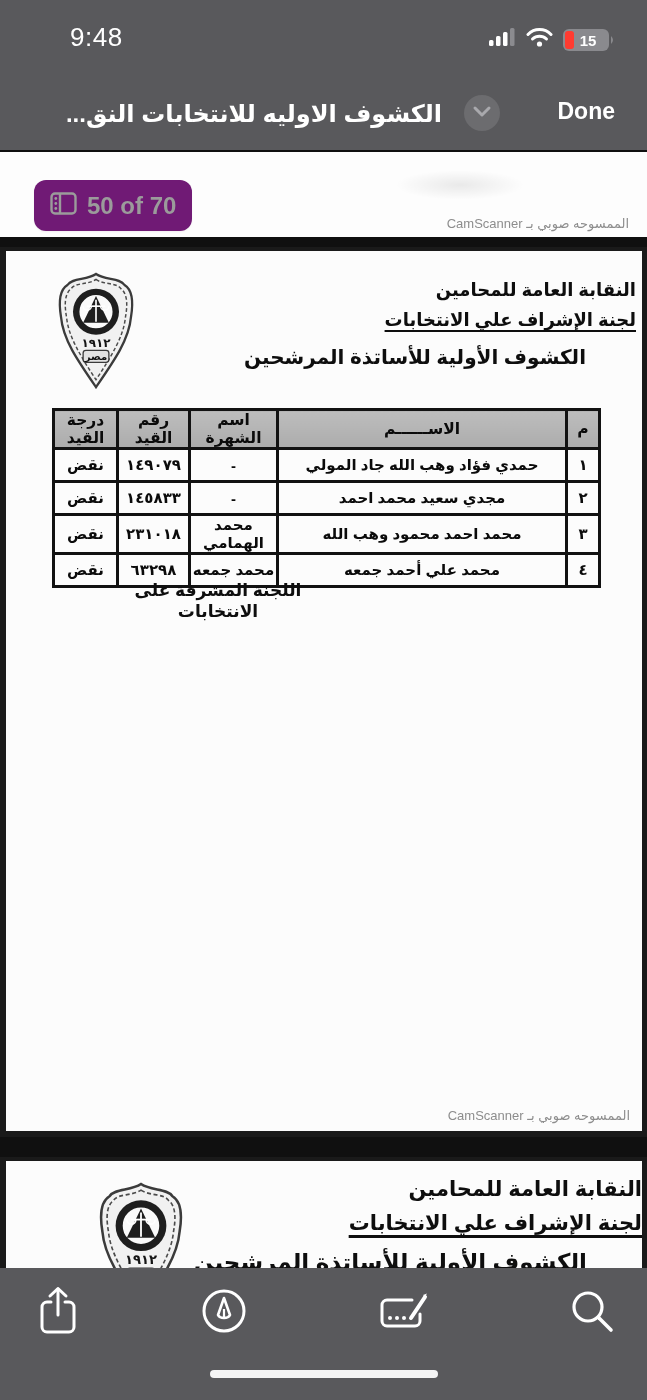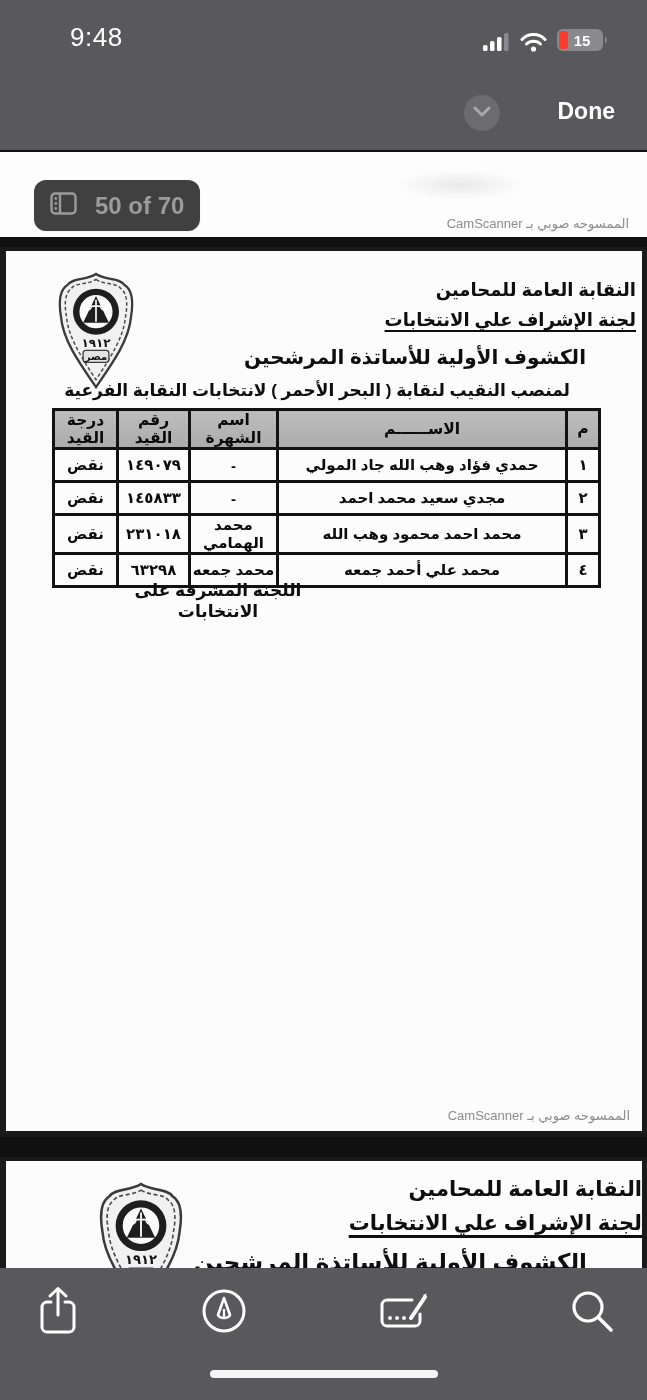--- a/index.html
+++ b/index.html
@@ -6,21 +6,21 @@
   html,body { background:#000; }
   .screen {
     position:relative; width:647px; height:1400px; margin:0 auto;
     background:#101010; overflow:hidden;
     font-family:"Liberation Sans","DejaVu Sans",sans-serif;
   }
 
   
   .chrome-top { position:absolute; left:0; right:0; top:0; height:150px; background:#59595C; }
   .time { position:absolute; left:70px; top:22px; color:#fff; font-size:26px; font-weight:400; letter-spacing:.5px; }
-  .status-right { position:absolute; right:36px; top:28px; display:flex; align-items:flex-end; gap:9px; }
+  .status-right { position:absolute; right:30px; top:28px; display:flex; align-items:flex-start; gap:9px; }
   .nav-title {
     position:absolute; left:28px; top:94px; width:414px; height:40px;
     color:#fff; font-size:24px; font-weight:700; direction:rtl;
     white-space:nowrap; overflow:hidden; line-height:40px;
   }
   .chevron-btn {
     position:absolute; left:464px; top:95px; width:36px; height:36px; border-radius:50%;
     background:#6C6C6F; display:flex; align-items:center; justify-content:center; border:none; cursor:pointer;
   }
   .done-btn {
@@ -30,21 +30,21 @@
 
   
   .strip49 { position:absolute; left:0; right:0; top:152px; height:85px; background:#FDFDFD; }
   .smudge { position:absolute; left:395px; top:18px; width:130px; height:30px;
             background:radial-gradient(ellipse at center, rgba(0,0,0,.08), transparent 70%); }
   .watermark { position:absolute; direction:rtl; color:#8D8D8D; font-size:13px; white-space:nowrap; }
   .strip49 .watermark { right:18px; bottom:6px; }
 
   .pill {
     position:absolute; left:34px; top:180px; height:51px; padding:0 16px;
-    background:#404040; border-radius:12px; display:flex; align-items:center; gap:18px;
+    background:#701a75; border-radius:12px; display:flex; align-items:center; gap:10px;
     box-shadow:0 1px 2px rgba(0,0,0,.05); z-index:5;
   }
   .pill-label { color:#9B9B9B; font-size:24px; font-weight:700; }
 
   .page-main {
     position:absolute; left:0; right:0; top:247px; height:890px;
     background:#FCFCFC; border:4px solid #1A1A1A;
     border-left-width:6px; border-right-width:5px; border-bottom-width:6px;
   }
   .doc-h { position:absolute; text-align:right; color:#0E0E0E; font-weight:700; direction:rtl; }
@@ -116,20 +116,21 @@
       <span>
         <svg width="55" height="24" viewBox="0 0 55 24">
           <rect x="1" y="1" width="46" height="22" rx="6" fill="#8A8A8E"></rect>
           <rect x="3" y="3" width="9" height="18" rx="3" fill="#FF3B30"></rect>
           <text x="26" y="17.5" text-anchor="middle" font-size="15" font-weight="bold" fill="#fff" font-family="Liberation Sans, sans-serif">15</text>
           <path d="M49 8 q4 4 0 8 Z" fill="#8A8A8E"></path>
         </svg>
       </span>
     </div>
 
+    <div class="nav-title">الكشوف الاوليه للانتخابات النق...</div>
 
     <button class="chevron-btn">
       <span>
         <svg width="20" height="14" viewBox="0 0 20 14">
           <path d="M3 3 L10 10 L17 3" fill="none" stroke="#A9A9AD" stroke-width="3" stroke-linecap="round" stroke-linejoin="round"></path>
         </svg>
       </span>
     </button>
 
     <button class="done-btn">Done</button>
@@ -166,21 +167,20 @@
       <path d="M36 38 a4.5 4.5 0 0 0 9 0" fill="none" stroke="#fff" stroke-width="1.6"></path>
       <path d="M55 38 a4.5 4.5 0 0 0 9 0" fill="none" stroke="#fff" stroke-width="1.6"></path>
       <text x="50" y="82" text-anchor="middle" font-size="13" font-weight="bold" fill="#141414" font-family="DejaVu Sans, sans-serif">١٩١٢</text>
       <rect x="36" y="86" width="28" height="13" rx="3" fill="#E3E3E3" stroke="#3B3B3B" stroke-width="1.4"></rect>
       <text x="50" y="96.5" text-anchor="middle" font-size="11" font-weight="bold" fill="#141414" font-family="DejaVu Sans, sans-serif">مصر</text>
     </svg>
 
     <div class="doc-h h1">النقابة العامة للمحامين</div>
     <div class="doc-h h2">لجنة الإشراف علي الانتخابات</div>
     <div class="doc-h h3">الكشوف الأولية للأساتذة المرشحين</div>
-    <div class="doc-h h4">لمنصب النقيب لنقابة ( البحر الأحمر ) لانتخابات النقابة الفرعية</div>
 
     <table class="doc-table">
       <colgroup>
         <col class="col-no">
           <col class="col-name">
           <col class="col-alias">
           <col class="col-reg">
           <col class="col-deg">
       </colgroup>
       <thead>

